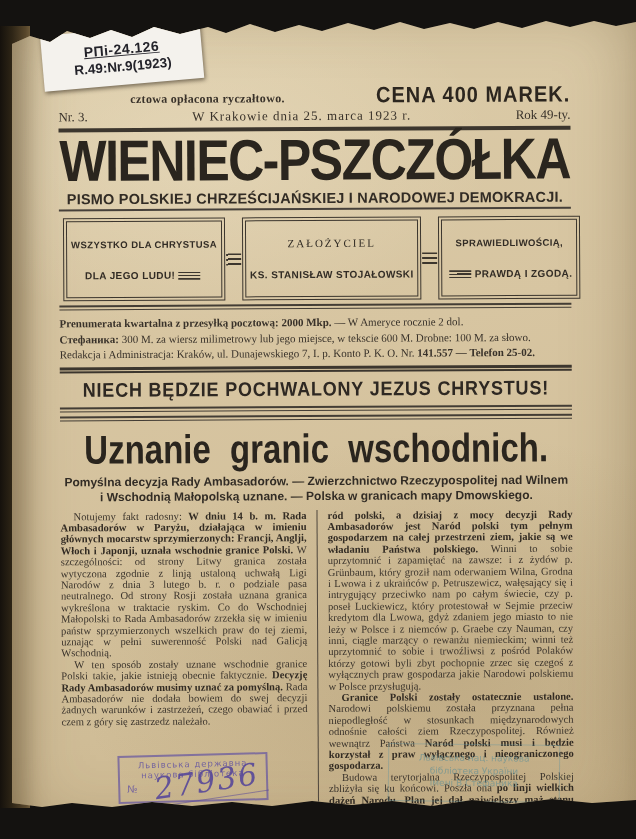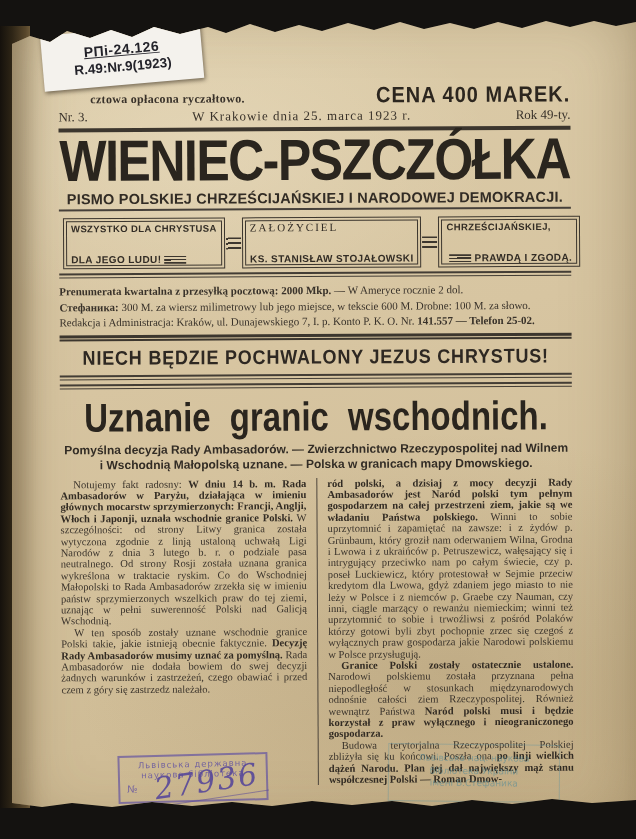--- a/index.html
+++ b/index.html
@@ -42,21 +42,21 @@
     position:absolute;left:28px;top:36px;width:160px;height:56px;
     background:#f4f2ed;box-shadow:1px 2px 4px rgba(30,20,10,.55);
     transform:rotate(-5deg);transform-origin:left top;
     display:flex;flex-direction:column;align-items:center;justify-content:center;
     font-family:"Liberation Sans", sans-serif;color:#23232a;z-index:5;
   }
   .sticker .l1{font-size:14px;font-weight:600;text-decoration:underline;letter-spacing:.5px;}
   .sticker .l2{font-size:13.5px;font-weight:600;margin-top:2px;}
   
   .hrow1{display:flex;justify-content:space-between;align-items:baseline;}
-  .postal{font-size:12px;font-weight:700;margin-left:32px;letter-spacing:.3px;}
+  .postal{font-size:12px;font-weight:700;margin-left:72px;letter-spacing:.3px;}
   .price{font-family:"Liberation Sans", sans-serif;font-weight:700;font-size:20px;
          letter-spacing:1px;transform:scaleY(1.1);color:#2c261f;}
   .hrow2{display:flex;justify-content:space-between;align-items:baseline;margin-top:1px;font-size:13px;}
   .hrow2 .date{letter-spacing:1px;}
   .rule-thick{height:4px;background:#3c362e;margin-top:3px;}
   .rule-thin{height:2px;background:#46403a;margin-top:2px;}
   .rule-double{height:6px;border-top:3px solid #3c362e;border-bottom:2px solid #3c362e;box-sizing:border-box;}
   .rule-double-thin{height:5px;border-top:2px solid #433d35;border-bottom:1.5px solid #433d35;box-sizing:border-box;}
   
   .masthead{
@@ -65,21 +65,21 @@
     transform:scaleY(1.16);margin-top:2px;white-space:nowrap;
   }
   .mast-sub{
     text-align:center;font-family:"Liberation Sans", sans-serif;font-weight:700;
     font-size:14.5px;letter-spacing:.2px;color:#322c25;margin-top:3px;white-space:nowrap;
   }
   
   .boxes{display:flex;align-items:stretch;margin:7px 3px 0 3px;gap:0;}
   .mbox{
     border:1.5px solid #3c362e;outline:1.5px solid #3c362e;outline-offset:2px;
-    padding:0 4px;flex:1;margin:3px 4px;
+    padding:16px 4px;text-align:center;flex:1;margin:3px 4px;
     display:flex;flex-direction:column;justify-content:center;
     font-family:"Liberation Sans", sans-serif;color:#322c25;
   }
   .mbox .b1{font-size:9.5px;font-weight:700;letter-spacing:.4px;white-space:nowrap;}
   .mbox .b2{font-size:10px;font-weight:700;letter-spacing:.4px;margin-top:20px;white-space:nowrap;}
   .mbox .founder-l1{font-family:"Liberation Serif", serif;font-weight:400;font-size:11px;letter-spacing:2px;}
   .tbar{display:inline-block;width:22px;height:8px;vertical-align:middle;margin:0 3px;
         background:repeating-linear-gradient(180deg,#3c362e 0 1.5px,rgba(0,0,0,0) 1.5px 3.2px);}
   .connector{align-self:center;width:15px;height:12px;flex:0 0 15px;
         background:repeating-linear-gradient(180deg,#3c362e 0 2px,rgba(0,0,0,0) 2px 5px);}
@@ -172,21 +172,21 @@
           <span>DLA JEGO LUDU!</span><span class="tbar"></span>
         </div>
       </div>
       <div class="connector"></div>
       <div class="mbox">
         <div class="b1 founder-l1">ZAŁOŻYCIEL</div>
         <div class="b2">KS. STANISŁAW STOJAŁOWSKI</div>
       </div>
       <div class="connector"></div>
       <div class="mbox">
-        <div class="b1">CHRZEŚCIJAŃSKIEJ,</div>
+        <div class="b1">SPRAWIEDLIWOŚCIĄ,</div>
         <div class="b2">
           <span class="tbar"></span><span>PRAWDĄ I ZGODĄ.</span>
         </div>
       </div>
     </div>
 
     <div class="gap4"></div>
     <div class="rule-double-thin"></div>
 
     <div class="subs">

